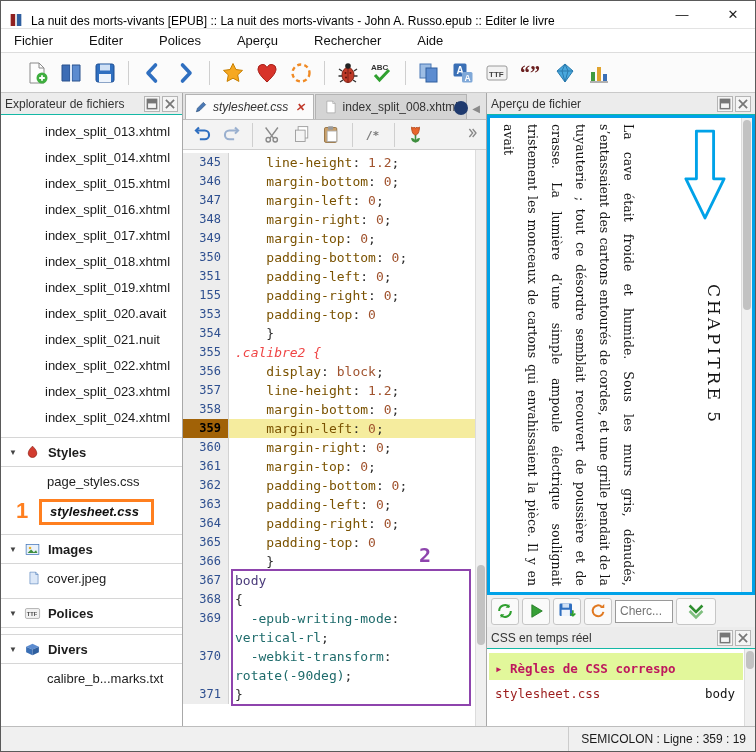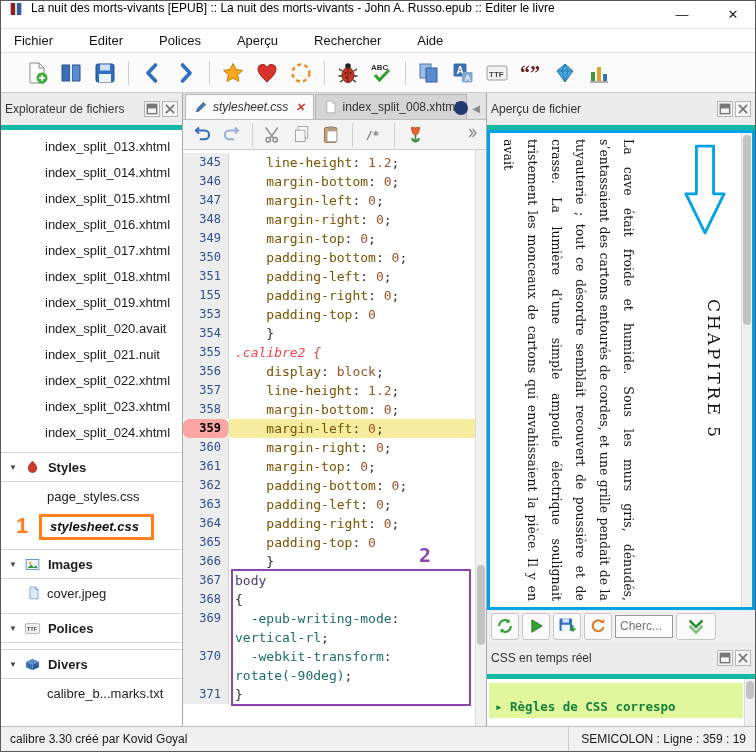--- a/index.html
+++ b/index.html
@@ -1,39 +1,39 @@
 <!DOCTYPE html>
 <html><head>
 <meta charset="utf-8">
 <style>
   * { margin:0; padding:0; box-sizing:border-box; }
   html,body { background:#9a9a9a; }
   body { font-family:"Liberation Sans",sans-serif; }
   .window { position:relative; width:756px; height:752px; background:#f0f0f0; border:1px solid #5a5a5a; overflow:hidden; }
 
   
-  .titlebar { height:28px; background:#fff; border-bottom:1px solid #e3e3e3; display:flex; align-items:flex-start; padding-left:7px; gap:7px; }
+  .titlebar { height:28px; background:#fff; border-bottom:1px solid #e3e3e3; display:flex; align-items:flex-end; padding-left:7px; gap:7px; }
   .titlebar .title { flex:1; font-size:12px; color:#000; white-space:nowrap; overflow:hidden; }
   .win-btn { width:44px; height:27px; display:flex; align-items:center; justify-content:center; font-size:13px; color:#222; background:transparent; border:0; }
 
   
   .menubar { height:24px; background:#fff; border-bottom:1px solid #ddd; display:flex; align-items:center; padding-left:4px;gap:18px; }
   .menu-item { font-size:13px; color:#111; padding:3px 9px; }
 
   
   .toolbar-main { height:40px; background:#fbfbfb; border-bottom:1px solid #c9c9c9; display:flex; align-items:center; padding:0 20px; gap:2px; }
   .tbtn { width:32px; height:32px; background:transparent; border:0; display:flex; align-items:center; justify-content:center; }
   .tbtn .icn { width:24px; height:24px; }
   .tsep { width:1px; height:24px; background:#cfcfcf; margin:0 5px; }
   .icn { display:inline-block; }
   .icn svg { width:100%; height:100%; display:block; }
 
   .main { position:absolute; top:92px; left:0; right:0; bottom:25px; display:flex; }
 
-  .panel-header { height:22px; background:#ececec; border-bottom:5px solid #14b8a6; display:flex; align-items:center; padding:16px 4px; font-size:12px; color:#333; flex-shrink:0; }
+  .panel-header { height:22px; background:#ececec; border-bottom:1px solid #14b8a6; display:flex; align-items:center; padding:0 4px; font-size:12px; color:#333; flex-shrink:0; }
   .panel-header .ph-title { flex:1; white-space:nowrap; overflow:hidden; }
   .ph-btn { width:16px; height:16px; border:1px solid #b5b5b5; background:#f5f5f5; margin-left:2px; display:flex; align-items:center; justify-content:center; }
 
   
   .explorer { width:182px; background:#fff; border-right:1px solid #a8a8a8; display:flex; flex-direction:column; }
   .file-list { flex:1; overflow:hidden; font-size:13px; color:#1c1c1c; position:relative; padding-top:4px; }
   .file-item { height:26px; line-height:26px; padding-left:44px; white-space:nowrap; }
   .section-row { height:30px; display:flex; align-items:center; gap:7px; padding-left:8px; border-top:1px solid #d6d6d6; border-bottom:1px solid #d6d6d6; font-weight:bold; margin-top:6px; }
   .section-row .icn { width:17px; height:17px; }
   .sec-chev { font-size:8px; color:#444; }
@@ -59,21 +59,21 @@
   .editor-toolbar .tbtn { width:27px; height:27px; }
   .editor-toolbar .tbtn .icn { width:21px; height:21px; }
   .overflow-btn { margin-left:auto; background:none; border:0; }
   .overflow-btn .icn { width:16px; height:16px; }
 
   .editor-body { flex:1; display:flex; overflow:hidden; font-family:"DejaVu Sans Mono","Liberation Mono",monospace; }
   .code-scroll { flex:1; position:relative; padding-top:3px; min-width:0; }
   .crow { display:flex; }
   .lnum { width:46px; flex-shrink:0; background:#ededed; border-right:1px solid #d2d2d2; color:#2e4f8f; text-align:right; padding-right:7px; font-size:12px; line-height:19px; }
   .lcode { flex:1; min-width:0; font-size:13px; line-height:19px; padding:0 10px 0 6px; white-space:pre-wrap; word-wrap:break-word; color:#222; }
-  .crow.active .lnum { background:#fca5a5; color:#000; font-weight:bold;border-radius:6px; }
+  .crow.active .lnum { background:#a16207; color:#000; font-weight:bold; }
   .crow.active .lcode { background:#f5ec9e; }
   .sg-t { color:#2a2a2a; }
   .sg-p { color:#7a5200; }
   .sg-v { color:#a0522d; }
   .sg-s { color:#ef4444; font-style:italic; }
   .sg-b { color:#4a3a7a; }
   .sg-e { color:#1e6b6b; }
   .vscroll { width:11px; flex-shrink:0; background:#f0f0f0; border-left:1px solid #dcdcdc; position:relative; }
   .vthumb { position:absolute; left:1px; right:1px; background:#c2c2c2; border-radius:4px; }
   .purple-box { position:absolute; left:48px; right:4px; border:2px solid #8e44ad; pointer-events:none; }
@@ -90,21 +90,21 @@
 
   .preview-toolbar { height:32px; flex-shrink:0; display:flex; align-items:center; gap:3px; padding:0 4px; background:#f0f0f0; }
   .preview-toolbar .tbtn { width:28px; height:27px; border:1px solid #c6c6c6; border-radius:3px; background:#fafafa; }
   .preview-toolbar .tbtn .icn { width:20px; height:20px; }
   .pv-input { width:58px; height:23px; border:1px solid #9a9a9a; background:#fff; font-size:12px; padding:0 4px; }
   .pv-drop { width:40px; height:27px; border:1px solid #c6c6c6; border-radius:3px; background:#fafafa; display:flex; align-items:center; justify-content:center; }
   .pv-drop .icn { width:22px; height:22px; }
 
   .livecss { flex:1; display:flex; flex-direction:column; min-height:0; }
   .livecss-body { flex:1; background:#fff; position:relative; overflow:hidden; font-family:"DejaVu Sans Mono","Liberation Mono",monospace; font-size:12.5px; }
-  .rule-head { background:#e2f79b; padding:16px 4px 4px 6px; font-weight:bold; color:#15803d; white-space:nowrap; overflow:hidden; margin:4px 12px 0 2px; }
+  .rule-head { background:#e2f79b; padding:8px 4px 4px 6px; font-weight:bold; color:#be185d; white-space:nowrap; overflow:hidden; margin:4px 12px 0 2px; }
   .rule-row { display:flex; justify-content:space-between; padding:6px 20px 0 8px; }
   .rule-file { color:#9b1c1c; }
   .rule-sel { color:#111; }
   .lc-scroll { position:absolute; top:0; right:0; bottom:0; width:11px; background:#f0f0f0; border-left:1px solid #dcdcdc; }
 
   
   .statusbar { position:absolute; left:0; right:0; bottom:0; height:25px; background:#f0f0f0; border-top:1px solid #bdbdbd; display:flex; align-items:center; font-size:12px; color:#1a1a1a; padding:0 9px; }
   .status-right { margin-left:auto; border-left:1px solid #cccccc; padding-left:12px; height:100%; display:flex; align-items:center; }
 </style>
 </head>
@@ -685,16 +685,15 @@
           </div>
           <div class="lc-scroll">
             <div class="vthumb" style="top:2px;height:18px"></div>
           </div>
         </div>
       </div>
     </div>
   </div>
 
   <div class="statusbar">
-    <span>calibre 3.30 créé par Kovid Goyal</span>
     <span class="status-right">SEMICOLON : Ligne : 359 : 19</span>
   </div>
 </div>
 
 </body></html>

